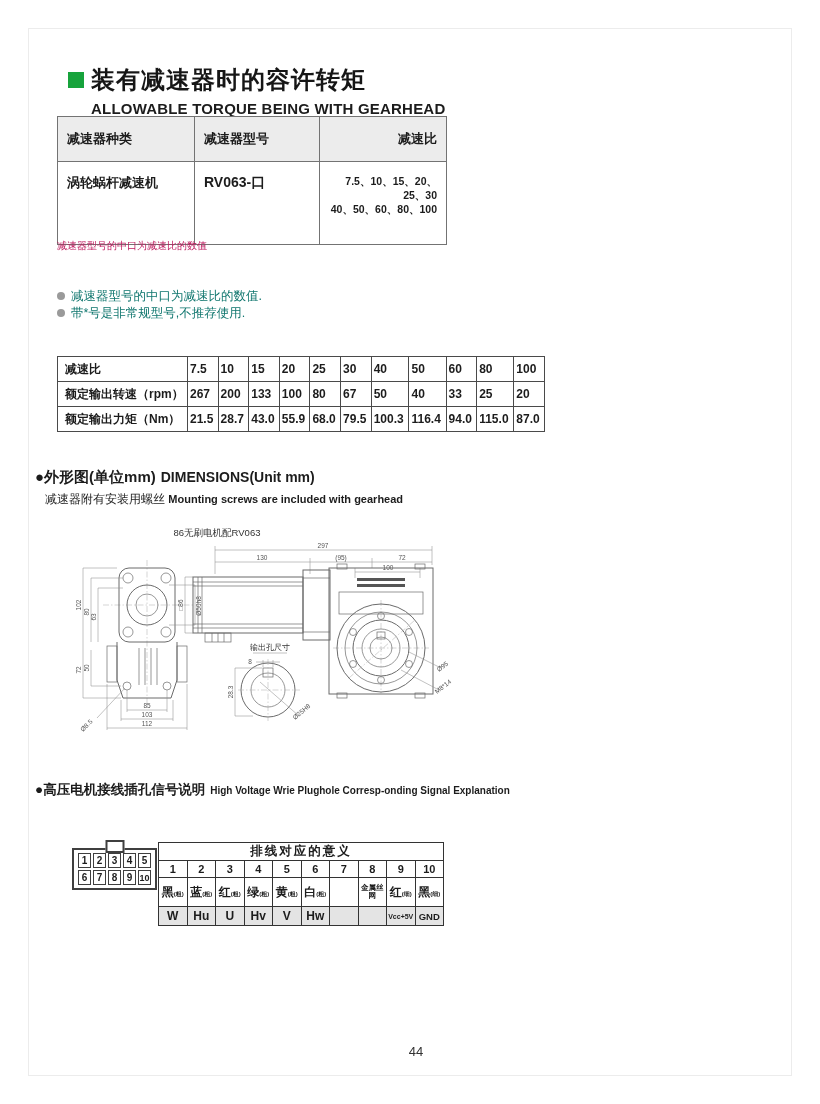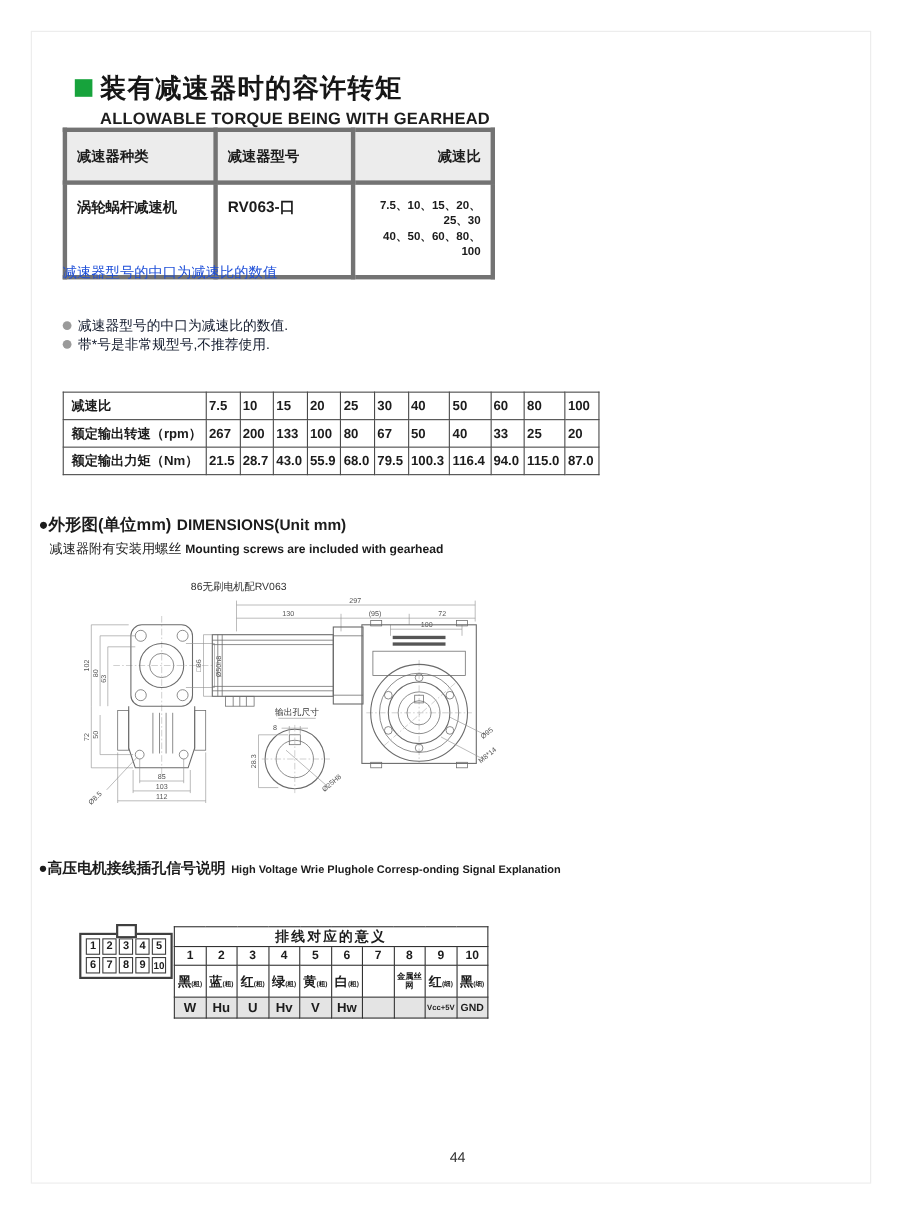--- a/index.html
+++ b/index.html
@@ -9,30 +9,30 @@
 
   
   .title-block{position:absolute;left:68px;top:64px;}
   .title-row{display:flex;align-items:center;}
   .green-sq{width:16px;height:16px;background:#17A33C;margin-right:7px;flex:0 0 auto;}
   .title-zh{font-size:24px;font-weight:900;letter-spacing:1px;color:#161616;}
   .title-en{font-size:15px;font-weight:bold;margin:4px 0 0 23px;letter-spacing:0.2px;}
 
   
   .t1{position:absolute;left:57px;top:116px;width:389px;border-collapse:collapse;table-layout:fixed;}
-  .t1 td{border:4px solid #737373;font-size:13px;}
+  .t1 td{border:1px solid #737373;font-size:13px;}
   .t1 tr.hd td{background:#ececec;height:44px;font-weight:600;padding:0 9px;}
   .t1 tr.bd td{height:70px;vertical-align:top;padding:12px 9px 0 9px;font-weight:700;}
   .t1 .ra{text-align:right;}
   .t1 .ratios{font-size:10.5px;line-height:14px;font-weight:700;padding-top:14px;margin-top:44px;}
-  .t1-caption{position:absolute;left:57px;top:239px;font-size:13px;color:#1d4ed8;}
+  .t1-caption{position:absolute;left:57px;top:239px;font-size:10px;color:#be185d;}
 
   
   .notes{position:absolute;left:57px;top:288px;width:740px;}
-  .note{display:flex;align-items:flex-start;font-size:12.5px;line-height:17px;color:#0f172a;}
+  .note{display:flex;align-items:flex-start;font-size:12.5px;line-height:17px;color:#0f766e;}
   .note-dot{width:8px;height:8px;border-radius:50%;background:#9a9a9a;margin:4px 6px 0 0;flex:0 0 auto;}
 
   
   .t2{position:absolute;left:57px;top:356px;width:488px;border-collapse:collapse;}
   .t2 td{border:1px solid #4a4a4a;font-size:12px;font-weight:600;height:22px;padding:1px 2px;}
   .t2 td.rh{width:120px;text-align:left;padding-left:7px;font-weight:600;}
 
   
   .sec-head{position:absolute;display:flex;align-items:baseline;}
   .sh-zh{font-size:15px;font-weight:900;}

